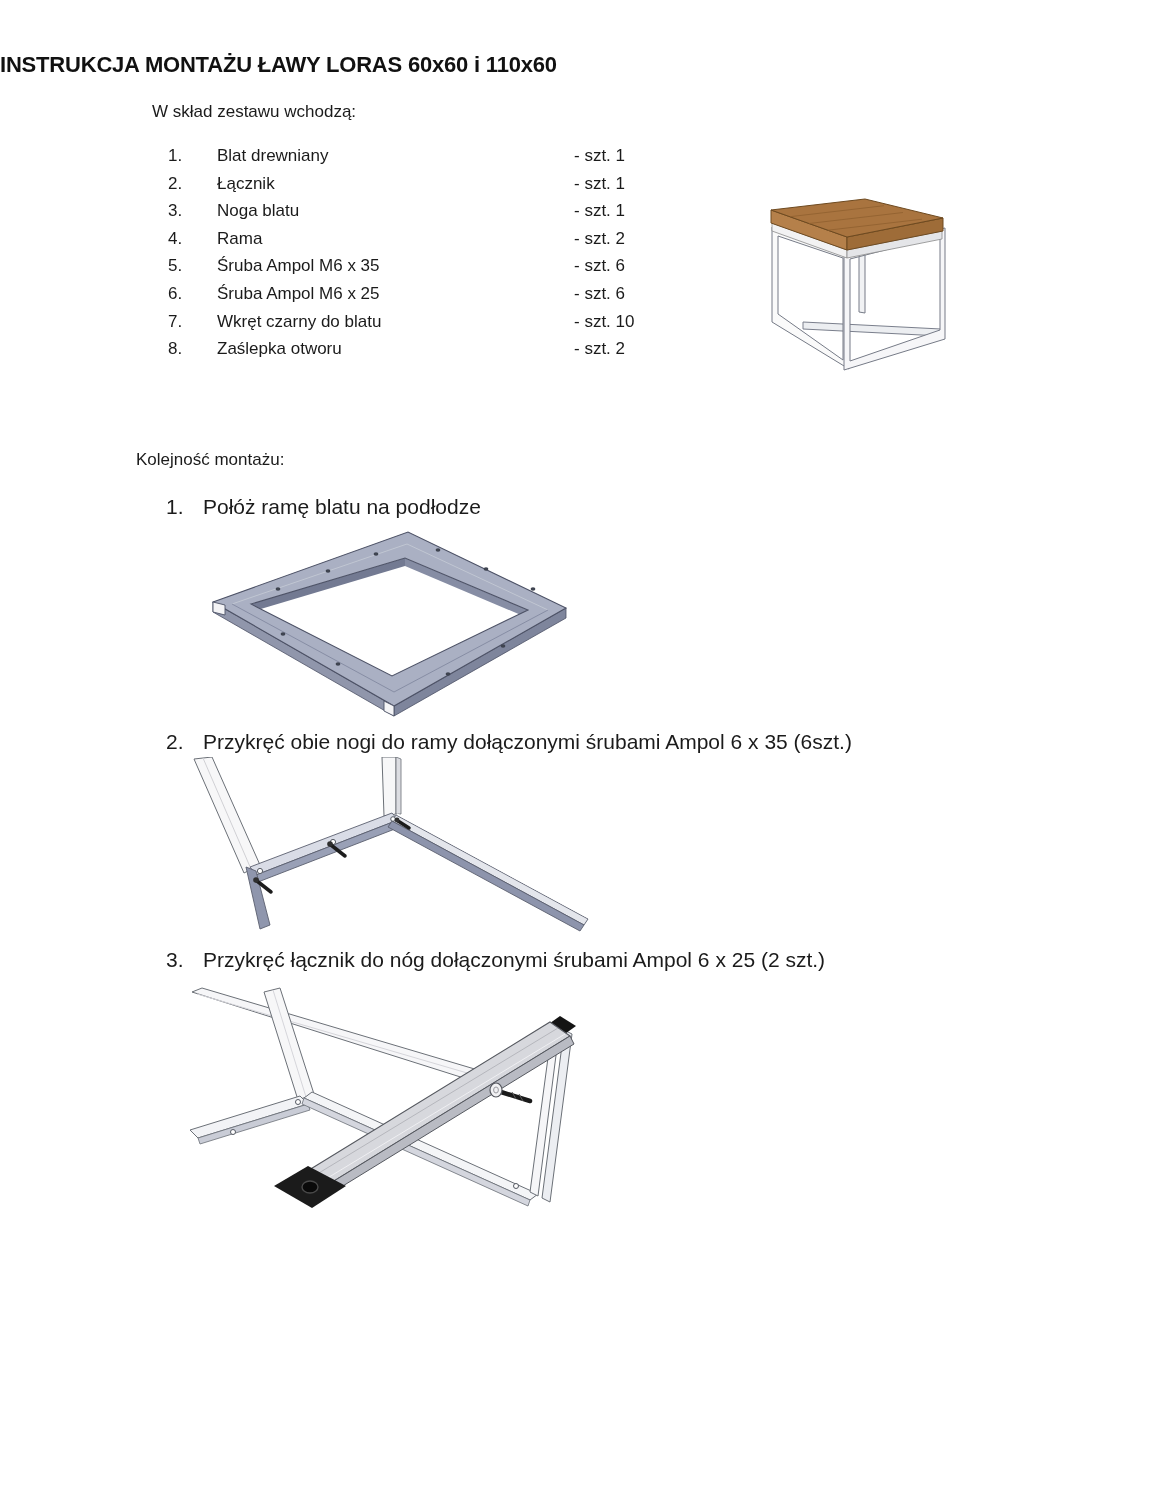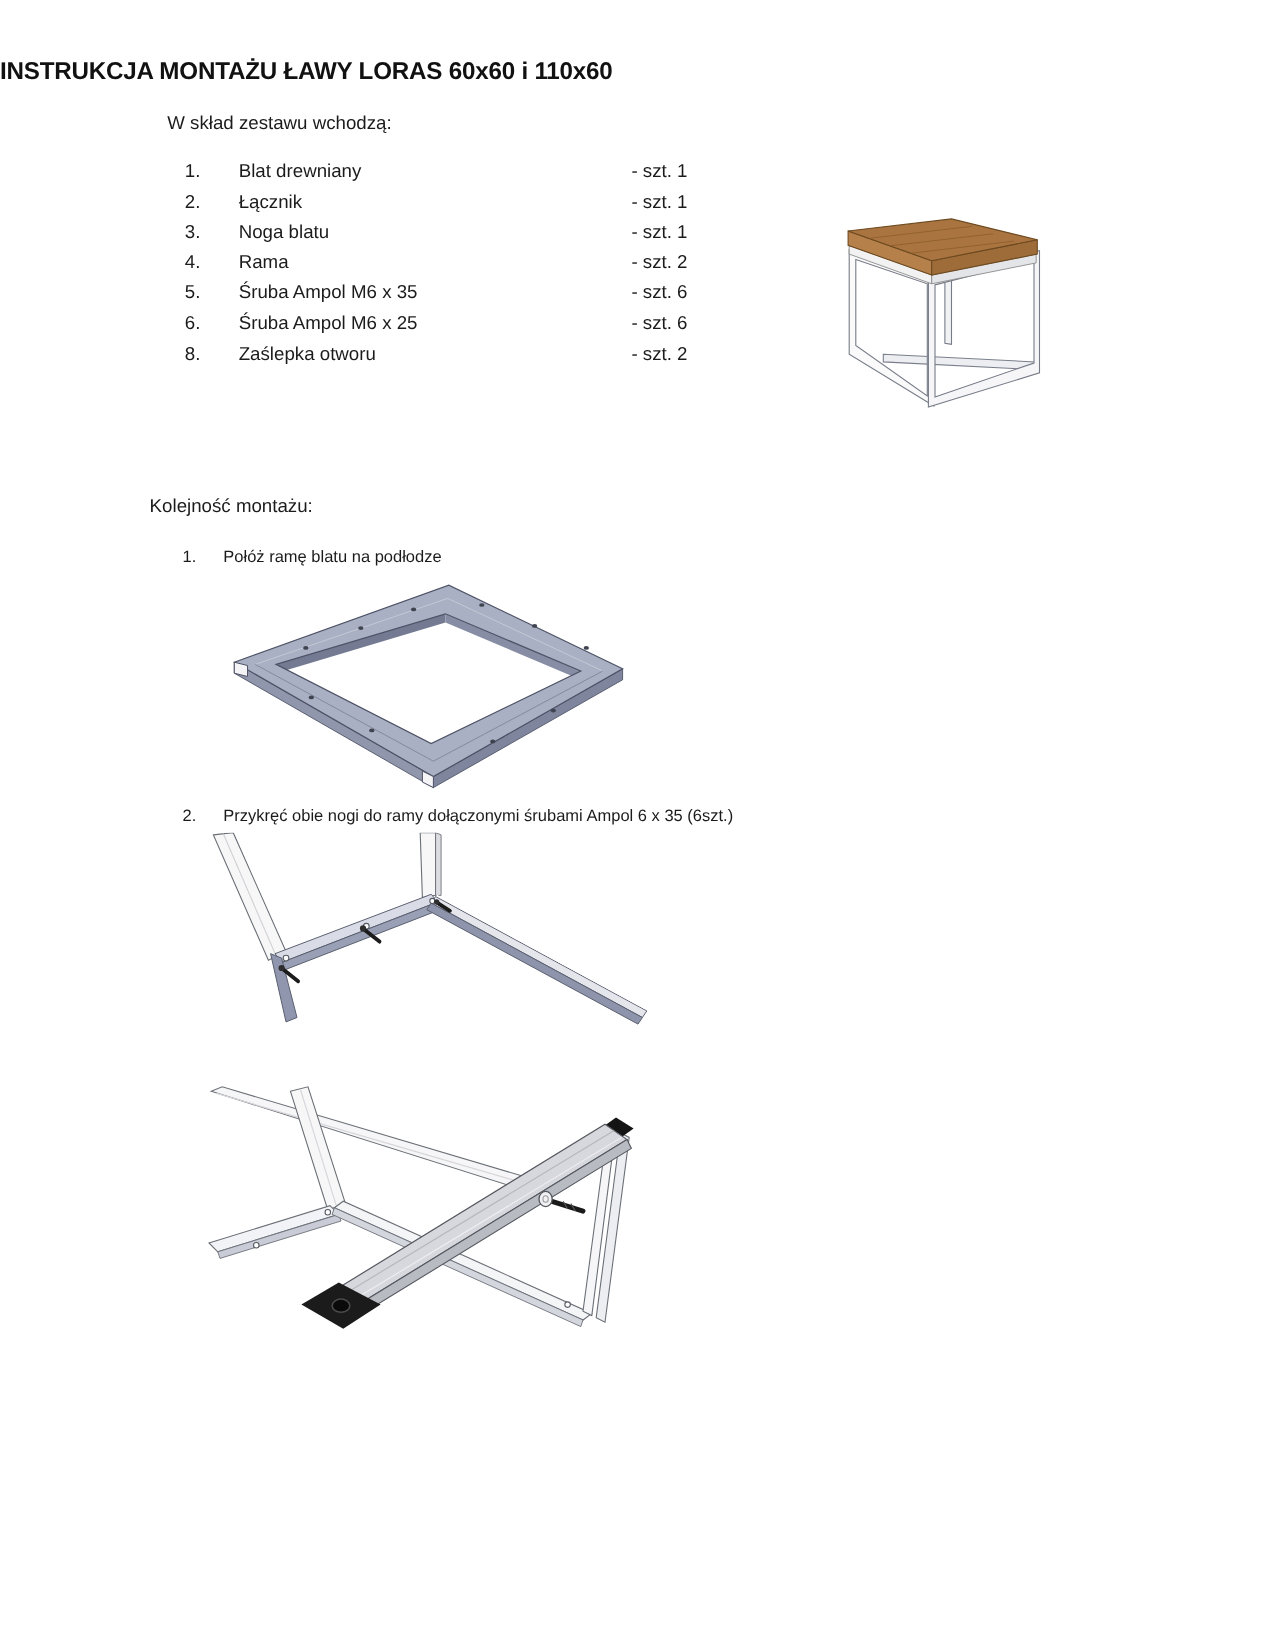--- a/index.html
+++ b/index.html
@@ -16,21 +16,21 @@
     font-size:22px;font-weight:bold;letter-spacing:-0.2px;
     color:#111;
   }
   .intro-line{position:absolute;left:152px;top:102px;font-size:17px;}
   .assembly-heading{position:absolute;left:136px;top:450px;font-size:17px;}
   .parts-list{position:absolute;left:168px;top:142px;width:600px;font-size:17px;}
   .part-row{position:relative;height:27.6px;line-height:27.6px;}
   .part-num{display:inline-block;width:26px;}
   .part-name{margin-left:23px;}
   .part-qty{position:absolute;left:375px;top:0;margin-left:31px;}
-  .step-row{position:absolute;left:166px;font-size:15px;line-height:21px;width:760px;}
+  .step-row{position:absolute;left:166px;font-size:21px;line-height:21px;width:760px;}
   .step-num{display:inline-block;width:27px;}
   .step-text{margin-left:10px;}
   .illus{position:absolute;}
   svg{display:block;}
 </style>
 </head>
 <body>
 
 <div class="page">
 
@@ -63,20 +63,24 @@
       <div class="part-row">
         <span class="part-num">5.</span><span class="part-name">Śruba Ampol M6 x 35</span>
         <span class="part-qty">- szt. 6</span>
       </div>
 
       <div class="part-row">
         <span class="part-num">6.</span><span class="part-name">Śruba Ampol M6 x 25</span>
         <span class="part-qty">- szt. 6</span>
       </div>
 
+      <div class="part-row">
+        <span class="part-num">7.</span><span class="part-name">Wkręt czarny do blatu</span>
+        <span class="part-qty">- szt. 10</span>
+      </div>
 
       <div class="part-row">
         <span class="part-num">8.</span><span class="part-name">Zaślepka otworu</span>
         <span class="part-qty">- szt. 2</span>
       </div>
     </div>
 
   <div class="illus" style="left:745px;top:176px;">
     <svg width="240" height="207" viewBox="0 0 240 207">
 
@@ -175,20 +179,23 @@
         <line x1="248" y1="64" x2="259" y2="71"></line>
       </g>
       <g fill="#2e2e2e">
         <circle cx="180" cy="87" r="2.8"></circle>
         <circle cx="106" cy="123" r="2.8"></circle>
         <circle cx="247" cy="63" r="2.4"></circle>
       </g>
     </svg>
   </div>
 
+  <div class="step-row" style="top:949px;">
+    <span class="step-num">3.</span><span class="step-text">Przykręć łącznik do nóg dołączonymi śrubami Ampol 6 x 25 (2 szt.)</span>
+  </div>
 
   <div class="illus" style="left:178px;top:986px;">
     <svg width="492" height="250" viewBox="0 0 492 250">
 
       <polygon points="14,6 24,2 300,84 292,94" fill="#f6f6f8" stroke="#6b7077" stroke-width="1"></polygon>
       <line x1="19" y1="8" x2="296" y2="89" stroke="#d5d5da" stroke-width="1"></line>
 
       <polygon points="86,6 102,2 136,108 120,114" fill="#f7f7f8" stroke="#6b7077" stroke-width="1"></polygon>
       <line x1="95" y1="4" x2="128" y2="111" stroke="#d5d5da" stroke-width="1"></line>
 

